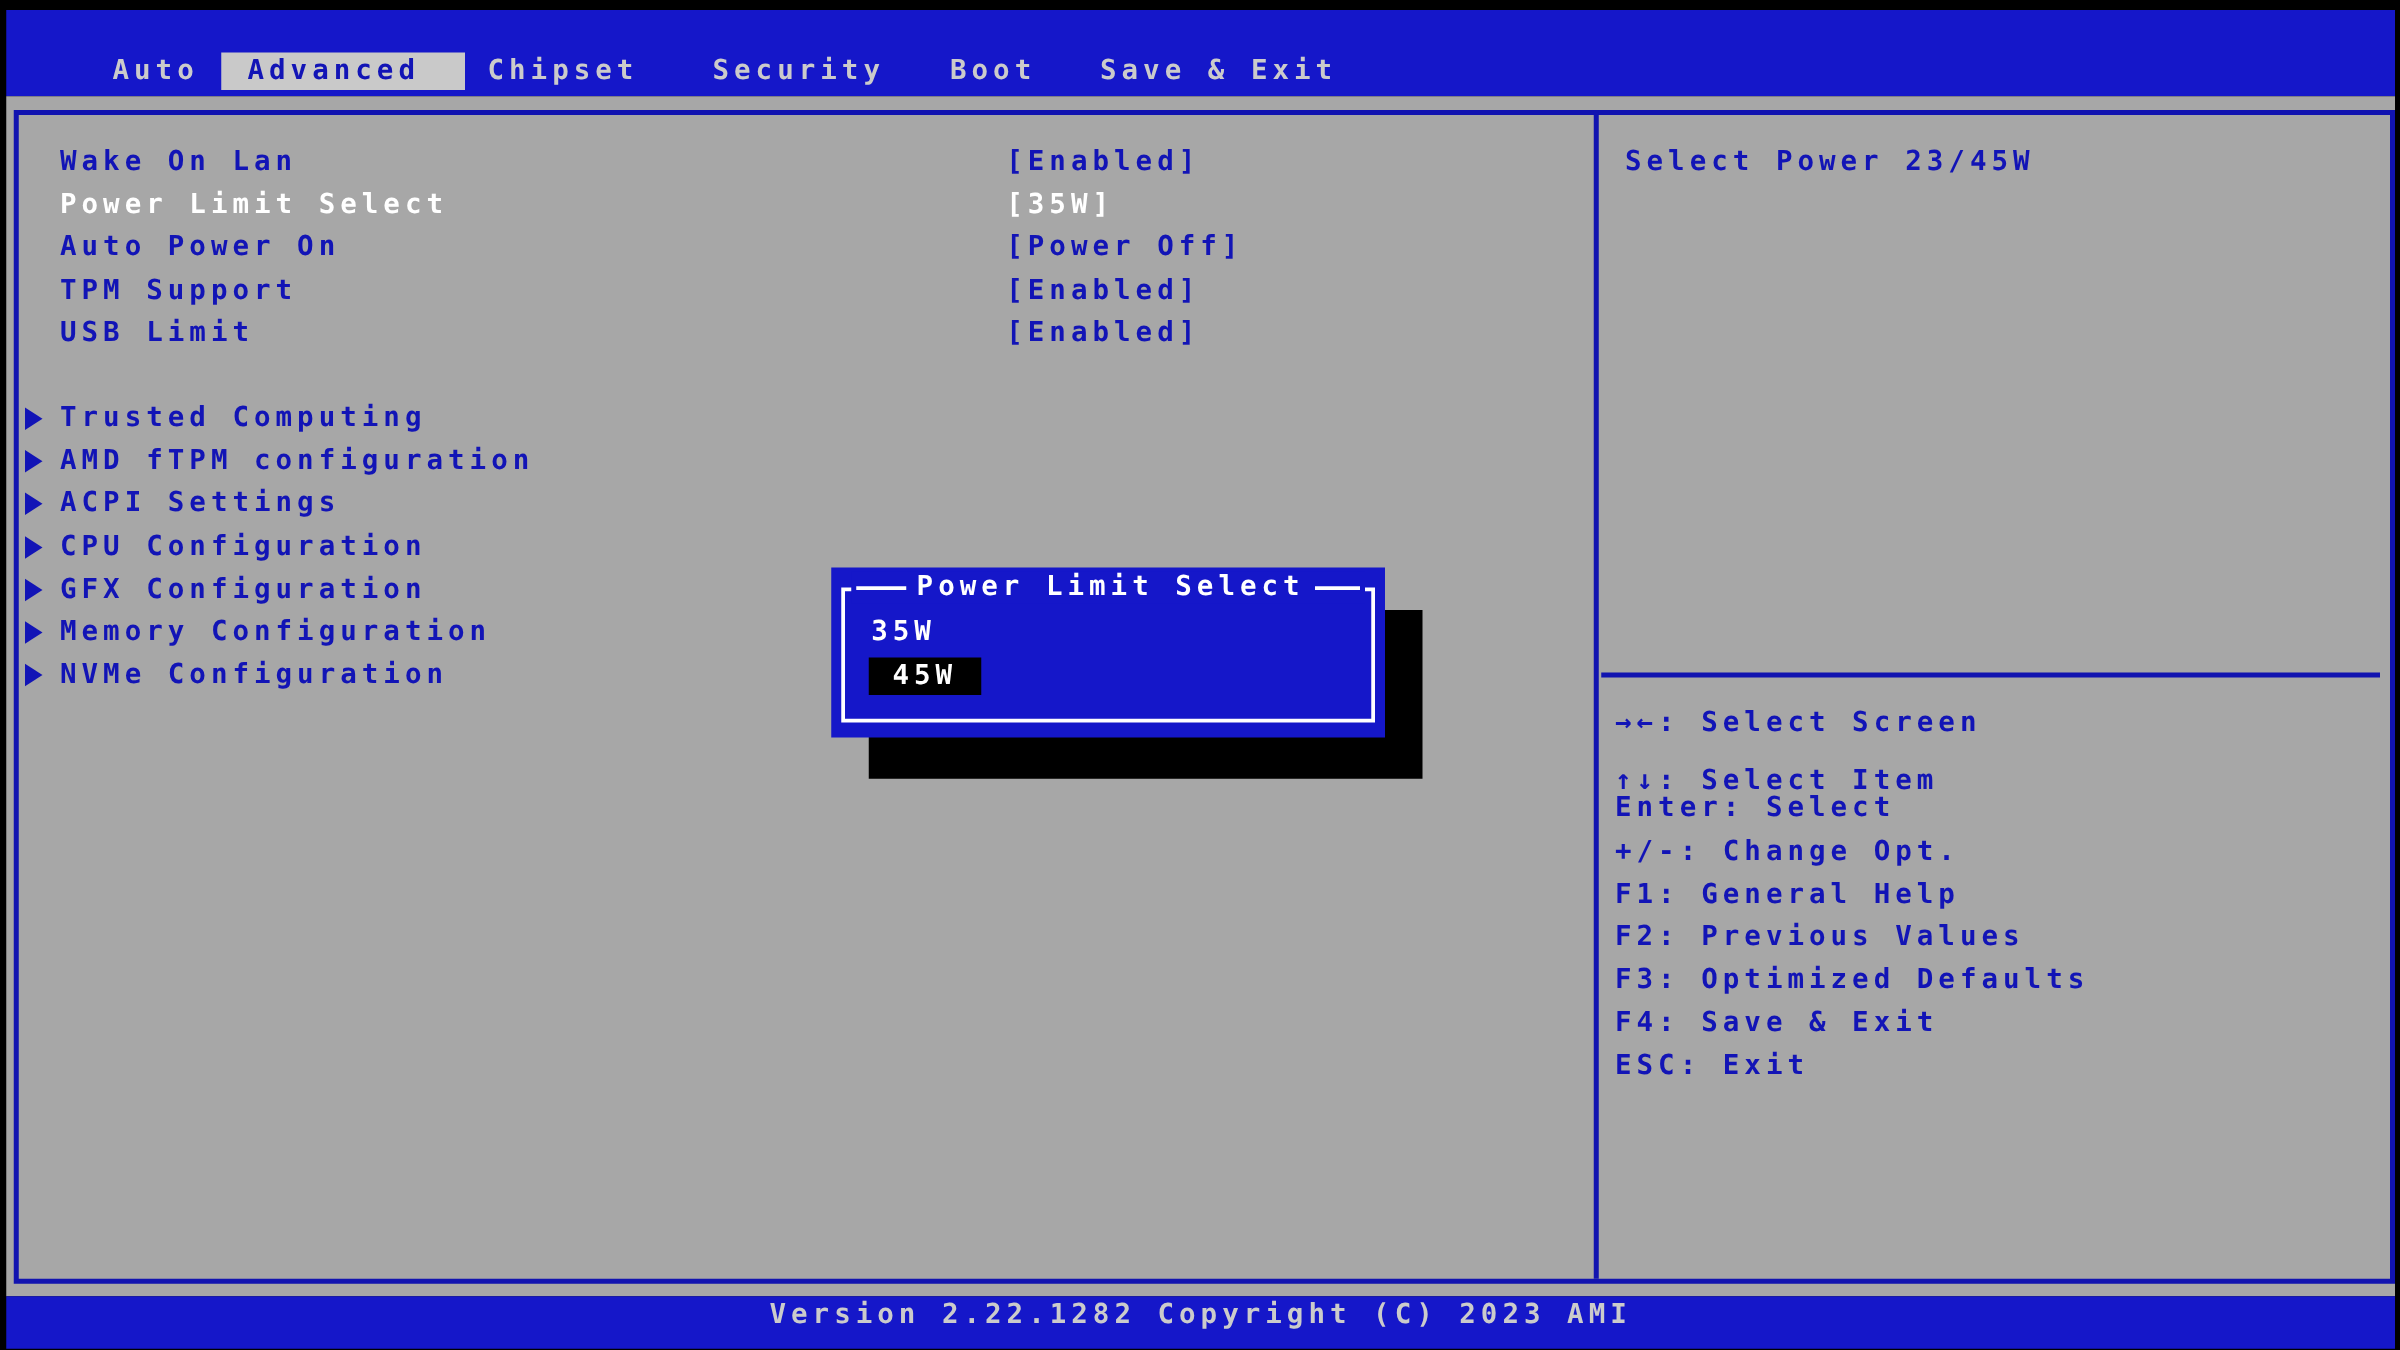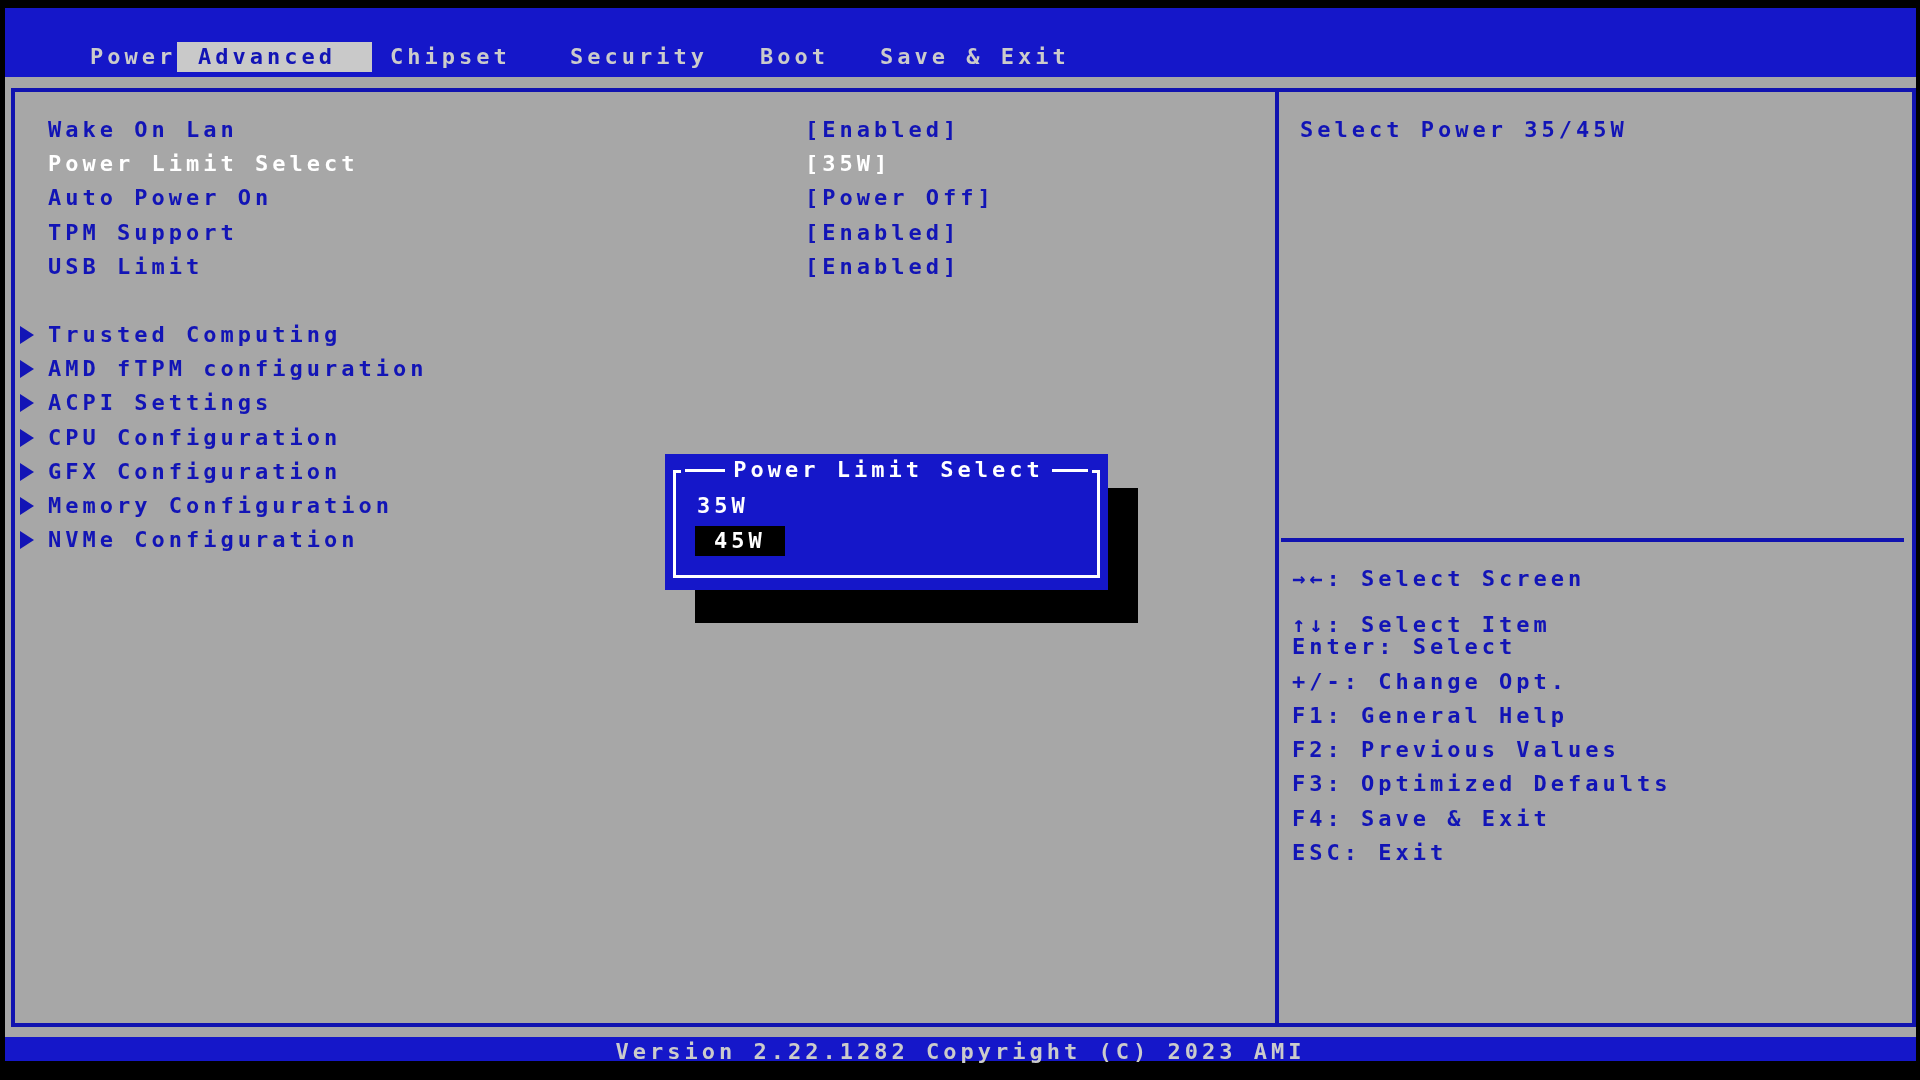--- a/index.html
+++ b/index.html
@@ -41,31 +41,31 @@
   .dialog-border{position:absolute;left:8px;top:16px;right:8px;bottom:12px;border:3px solid #fff;}
   .dialog-titlebar{position:absolute;left:0;right:0;top:3px;height:26px;
     display:flex;justify-content:center;align-items:center;}
   .dialog-titleinner{display:flex;align-items:center;gap:8px;background:#1517c9;padding:0 4px;height:26px;}
   .tline{width:40px;height:3px;background:#fff;}
   .dialog-title{color:#fff;line-height:26px;white-space:pre;}
   .dialog-opt{position:absolute;height:26px;line-height:26px;color:#fff;white-space:pre;}
   .dialog-opt.opt35{left:32px;top:39px;}
   .dialog-opt.opt45{left:30px;top:72px;background:#000;padding:2px 19px;}
   
-  .bottombar{position:absolute;left:5px;top:1037px;width:1911px;height:24px;background:#1517c9;}
+  .bottombar{position:absolute;left:5px;top:1037px;width:1911px;height:42px;background:#1517c9;}
   .version-text{position:absolute;left:0;right:0;top:1px;height:28px;line-height:28px;
     text-align:center;color:#cbcbcb;}
 </style>
 </head>
 <body>
 
 <div class="screen">
 
   <div class="topbar">
-    <div class="menu-tab" style="left:85px">Power</div>
+    <div class="menu-tab" style="left:85px">Auto</div>
     <div class="menu-tab active" style="left:172px">Advanced</div>
     <div class="menu-tab" style="left:385px">Chipset</div>
     <div class="menu-tab" style="left:565px">Security</div>
     <div class="menu-tab" style="left:755px">Boot</div>
     <div class="menu-tab" style="left:875px">Save &amp; Exit</div>
   </div>
 
   <div class="main-bg"></div>
   <div class="panel-box"></div>
   <div class="vdivider"></div>
@@ -114,21 +114,21 @@
   </div>
   <div class="sub-row" style="top:493px">
     <span class="tri"></span>
     <span class="sub-label">Memory Configuration</span>
   </div>
   <div class="sub-row" style="top:527px">
     <span class="tri"></span>
     <span class="sub-label">NVMe Configuration</span>
   </div>
 
-  <div class="help-desc">Select Power 35/45W</div>
+  <div class="help-desc">Select Power 23/45W</div>
   <div class="help-key" style="top:566px">→←: Select Screen</div>
   <div class="help-key" style="top:612px">↑↓: Select Item</div>
   <div class="help-key" style="top:634px">Enter: Select</div>
   <div class="help-key" style="top:669px">+/-: Change Opt.</div>
   <div class="help-key" style="top:703px">F1: General Help</div>
   <div class="help-key" style="top:737px">F2: Previous Values</div>
   <div class="help-key" style="top:771px">F3: Optimized Defaults</div>
   <div class="help-key" style="top:806px">F4: Save &amp; Exit</div>
   <div class="help-key" style="top:840px">ESC: Exit</div>
 

